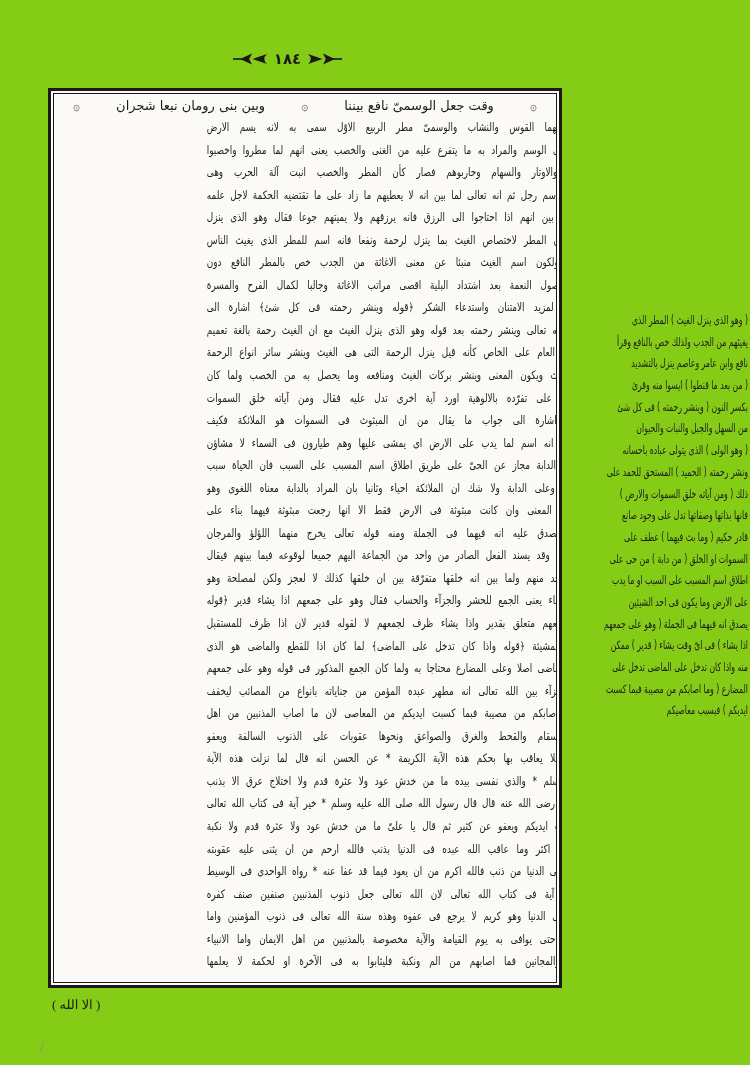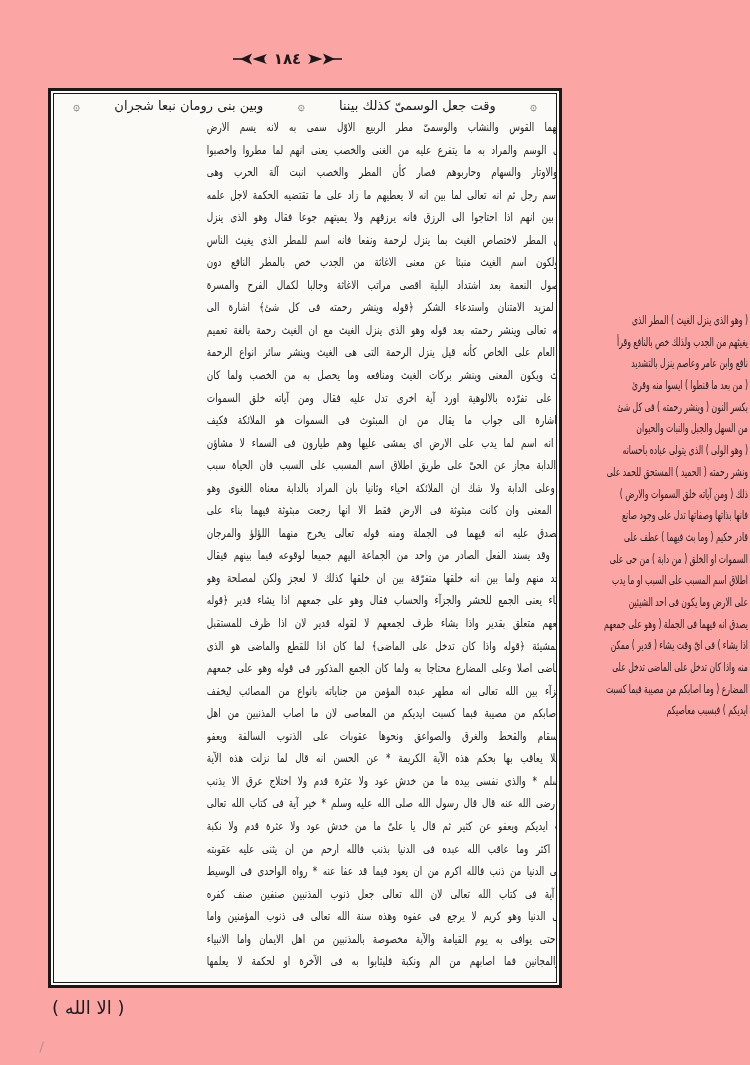--- a/index.html
+++ b/index.html
@@ -1,17 +1,17 @@
 <!DOCTYPE html>
 <html lang="ar"><head>
 <meta charset="utf-8">
 <style>
   html,body{margin:0;padding:0;}
   body{background:#e8e8e4;font-family:"DejaVu Sans",sans-serif;}
-  .sheet{position:relative;width:750px;height:1065px;margin:0 auto;background:#fca5a5;color:#1c1c1c;overflow:hidden;}
+  .sheet{position:relative;width:750px;height:1065px;margin:0 auto;background:#84cc16;color:#1c1c1c;overflow:hidden;}
 
   
   .pagenum-row{position:absolute;top:50px;left:225px;width:125px;display:flex;align-items:center;justify-content:center;gap:5px;}
   .pagenum{font-size:15px;font-weight:bold;letter-spacing:2px;}
   .fleuron{display:inline-block;line-height:0;}
   .fleuron.flip svg{transform:scaleX(-1);}
 
   
   .frame{position:absolute;left:48px;top:88px;width:514px;height:900px;border:3px solid #191919;padding:2px;box-sizing:border-box;background:#fbfaf6;}
   .frame-inner{border:1px solid #191919;width:100%;height:100%;box-sizing:border-box;padding:3px 5px 0;overflow:hidden;}
@@ -22,21 +22,21 @@
 
   
   .body-text{direction:rtl;width:640px;transform:scaleX(0.769);transform-origin:top right;font-size:11.5px;line-height:22.55px;}
   .body-line{text-align:justify;text-align-last:justify;white-space:normal;height:22.55px;overflow:hidden;}
 
   
   .margin-notes{position:absolute;top:310px;right:2px;width:228px;transform:scaleX(0.67);transform-origin:top right;direction:rtl;font-size:11.5px;line-height:21.7px;}
   .margin-line{text-align:right;white-space:nowrap;overflow:hidden;height:21.7px;}
 
   
-  .catchword{position:absolute;left:52px;top:997px;font-size:18px;direction:rtl;}
+  .catchword{position:absolute;left:52px;top:997px;font-size:13px;direction:rtl;font-family:Liberation Serif, serif;}
 
   
   .stray-mark{position:absolute;left:41px;top:1042px;width:6px;height:12px;border-left:1px solid #8a8a86;transform:rotate(18deg);opacity:.7;}
 </style>
 </head>
 <body>
 
 <div class="sheet">
 
   <div class="pagenum-row">
@@ -55,21 +55,21 @@
         <path d="M19.5 6 L34 1 Q28.5 6 34 11 Z" fill="#191919"></path>
       </svg>
     </span>
   </div>
 
   <div class="frame">
     <div class="frame-inner">
 
       <div class="header-row">
         <span class="header-orn">۞</span>
-        <span>وقت جعل الوسمىّ كذلك بيننا</span>
+        <span>وقت جعل الوسمىّ نافع بيننا</span>
         <span class="header-orn">۞</span>
         <span>وبين بنى رومان نبعا شجران</span>
         <span class="header-orn">۞</span>
       </div>
 
       <div class="body-text">
           <div class="body-line">النبع والشوحط شجران يتخذ منهما القوس والنشاب والوسمىّ مطر الربيع الاوّل سمى به لانه يسم الارض</div>
           <div class="body-line">اى يؤثر فيها سمة النبات نسب الى الوسم والمراد به ما يتفرع عليه من الغنى والخصب يعنى انهم لما مطروا واخصبوا</div>
           <div class="body-line">اعدّوا المراكب وطلبوا القسىّ والاوتار والسهام وحاربوهم فصار كأن المطر والخصب انبت آلة الحرب وهى</div>
           <div class="body-line">القسىّ والسهام ورومان بضم الراء اسم رجل ثم انه تعالى لما بين انه لا يعطيهم ما زاد على ما تقتضيه الحكمة لاجل علمه</div>

